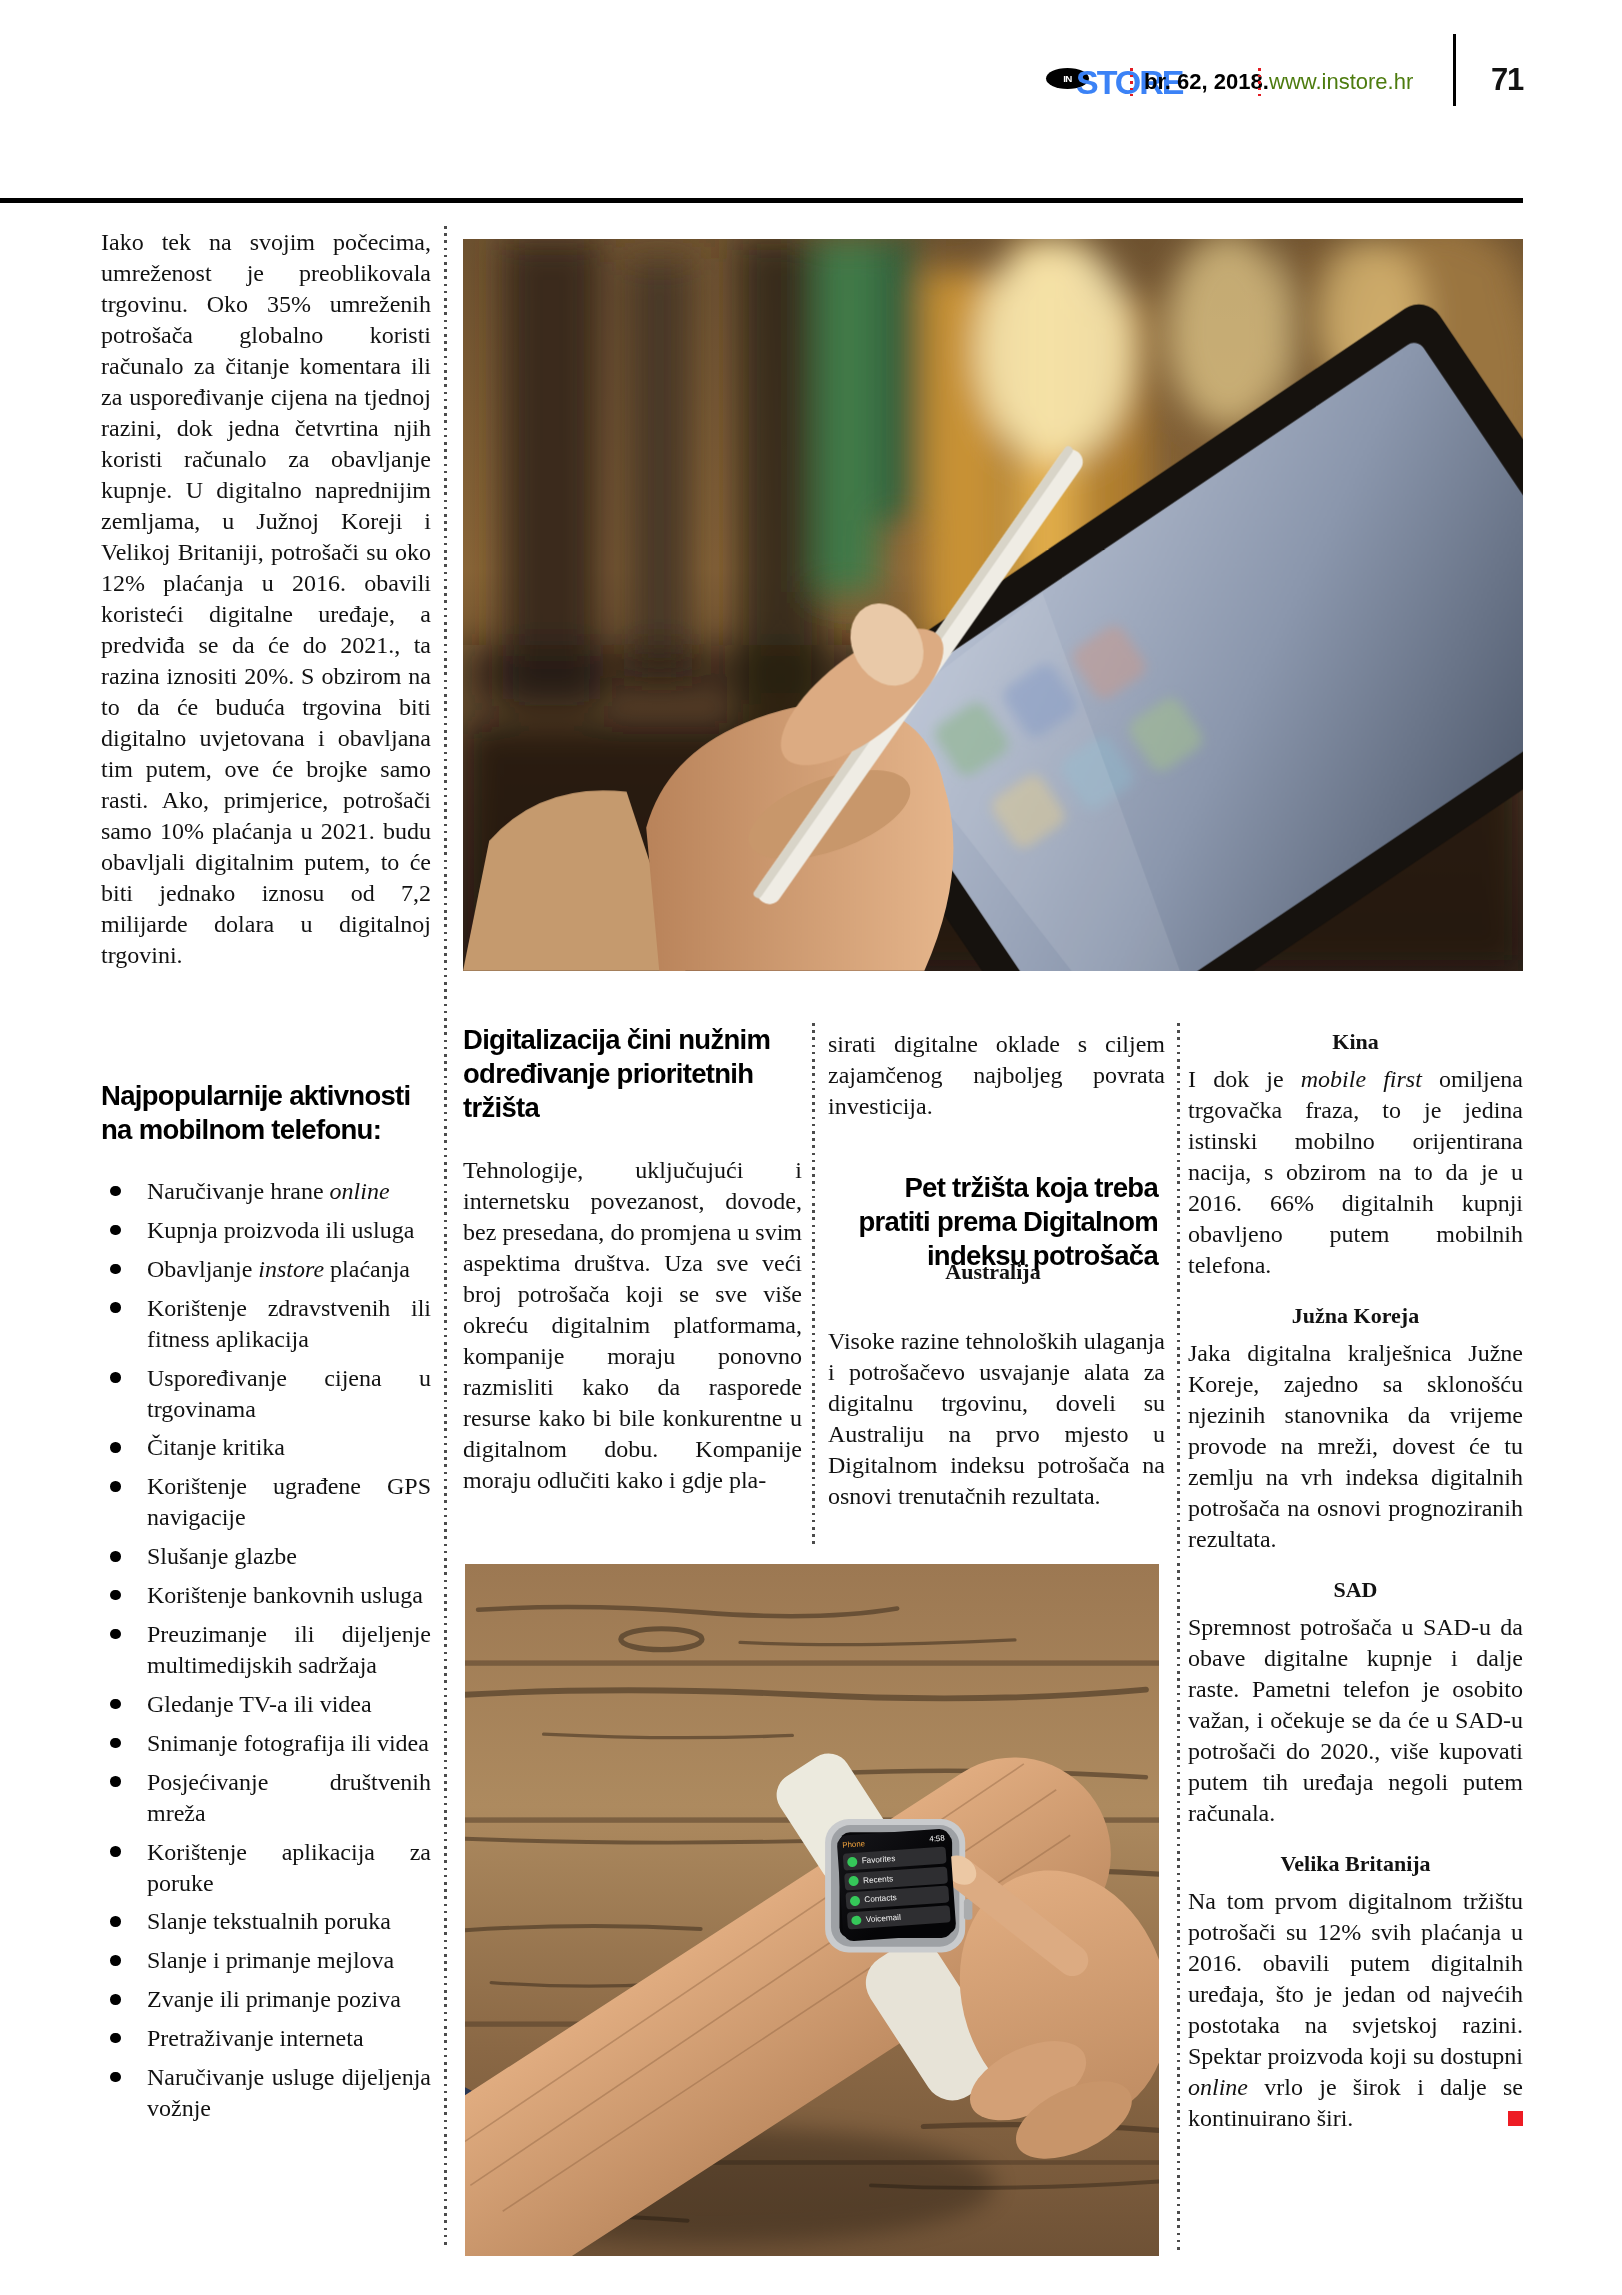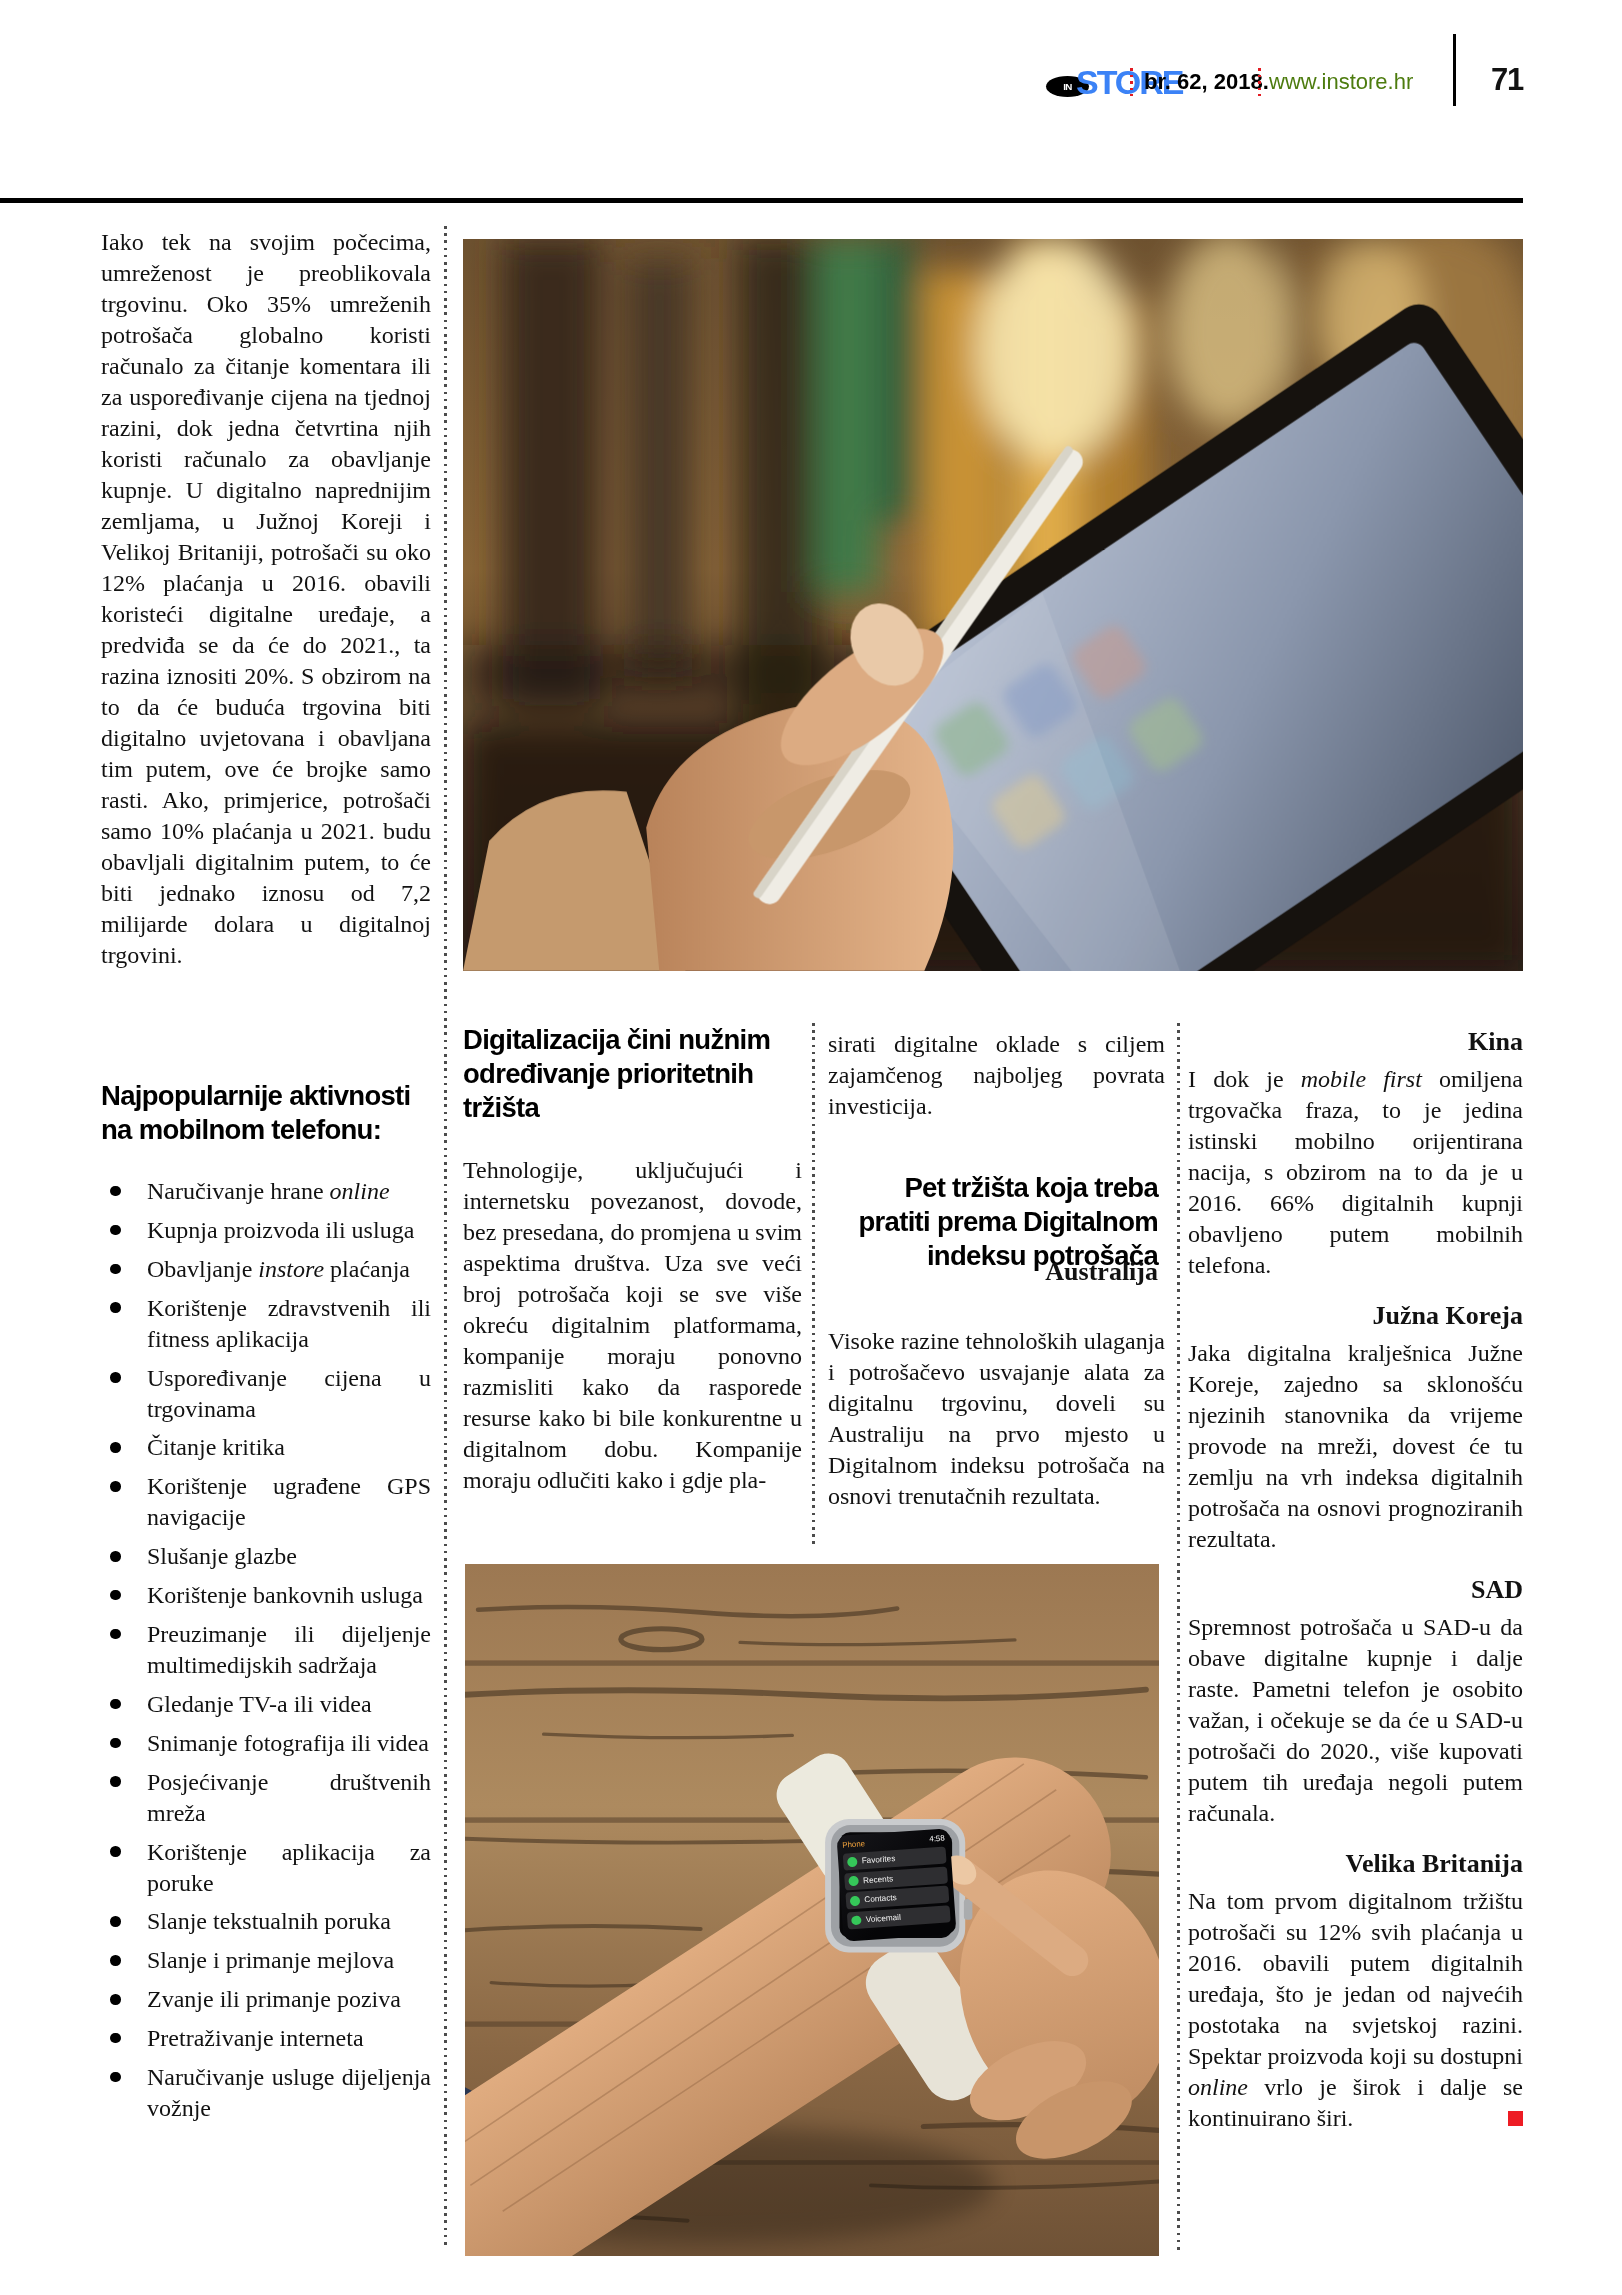--- a/index.html
+++ b/index.html
@@ -3,21 +3,21 @@
 <meta charset="utf-8">
 <style>
   html,body{margin:0;padding:0;background:#e8e8e8;}
   .page{position:relative;width:1623px;height:2295px;background:#ffffff;
         font-family:"Liberation Serif",serif;color:#121212;overflow:hidden;margin:0 auto;}
 
   
   .hdr-rule{position:absolute;left:0;top:198px;width:1523px;height:4.6px;background:#000;}
   .logo-circle{position:absolute;left:1046px;top:68px;width:43px;height:21px;border-radius:50%;
         background:#000;color:#fff;display:flex;align-items:center;justify-content:center;
-        font-family:"Liberation Sans",sans-serif;font-weight:bold;font-size:9.8px;letter-spacing:-0.7px;margin-top:8px;}
+        font-family:"Liberation Sans",sans-serif;font-weight:bold;font-size:9.8px;letter-spacing:-0.7px;}
   .logo-store{position:absolute;left:1076px;top:63px;font-family:"Liberation Sans",sans-serif;
         font-weight:bold;font-size:34px;letter-spacing:-2px;color:#3b82f6;}
   .hsep{position:absolute;top:68px;width:3.3px;height:27.5px;
         background:repeating-linear-gradient(to bottom,#e21b22 0 2.6px,transparent 2.6px 6.5px);}
   .hdr-issue{position:absolute;left:1144px;top:69px;font-family:"Liberation Sans",sans-serif;
         font-weight:bold;font-size:22px;color:#000;}
   .hdr-site{position:absolute;left:1269px;top:69px;font-family:"Liberation Sans",sans-serif;
         font-size:22px;color:#4d7c0f;}
   .hdr-vline{position:absolute;left:1453px;top:34px;width:3.3px;height:72px;background:#000;}
   .hdr-page{position:absolute;left:1485px;top:62px;width:38px;text-align:right;
@@ -27,21 +27,21 @@
   .vsep{position:absolute;width:2.6px;
         background:repeating-linear-gradient(to bottom,#4c4c4c 0 2.6px,transparent 2.6px 7.2px);}
   #sep1{left:444px;top:226px;height:2022px;}
   #sep2{left:812px;top:1023px;height:523px;}
   #sep3{left:1177px;top:1023px;height:1227px;}
 
   
   .body-text{font-size:24px;line-height:31px;text-align:justify;}
   .sans-head{font-family:"Liberation Sans",sans-serif;font-weight:bold;font-size:27.5px;
         line-height:34px;letter-spacing:-0.7px;color:#000;text-align:left;}
-  .serif-sub{font-weight:bold;font-size:26px;line-height:31px;text-align:right;}
+  .serif-sub{font-weight:bold;font-size:22px;line-height:31px;text-align:center;}
   .abs{position:absolute;}
 
   #col1-intro{left:101px;top:227px;width:330px;}
   #col1-head{left:101px;top:1079px;width:330px;}
   #col1-list{left:101px;top:1176px;width:330px;list-style:none;margin:0;padding:0;}
   #col1-list li{position:relative;padding-left:46px;margin-bottom:7.9px;
         font-size:24px;line-height:31px;text-align:justify;}
   #col1-list li::before{content:"";position:absolute;left:9.2px;top:9.8px;width:10.5px;height:10.5px;
         border-radius:50%;background:#000;}
 

